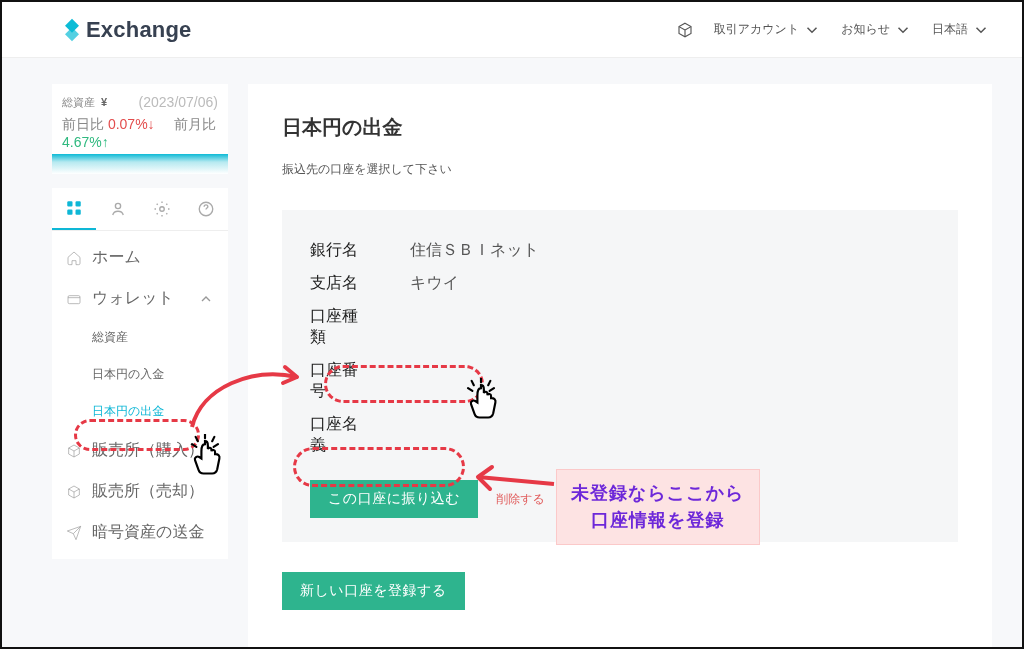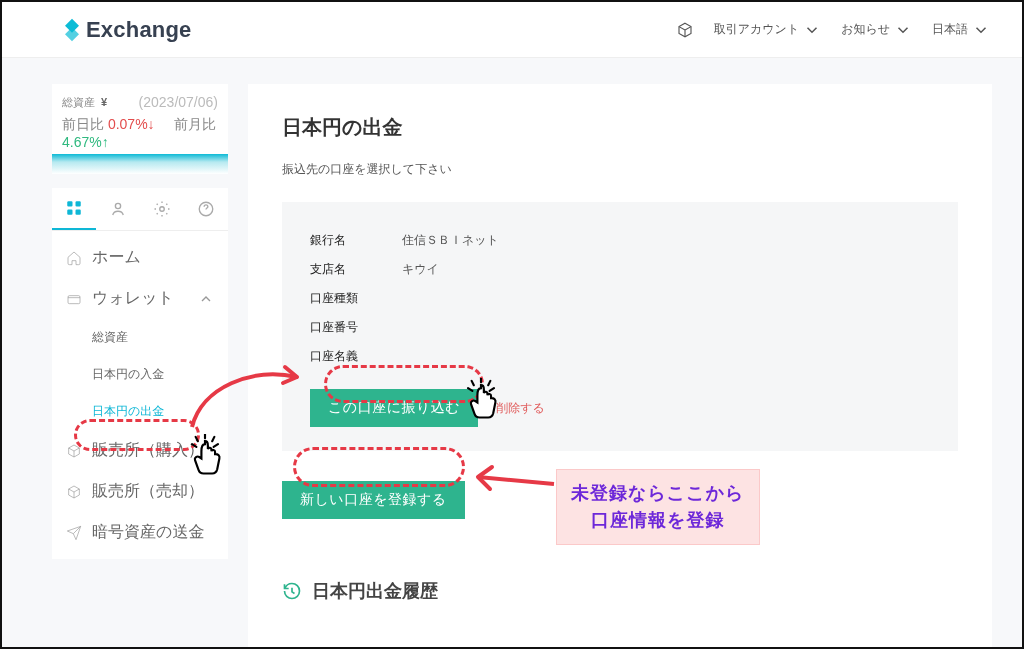--- a/index.html
+++ b/index.html
@@ -30,23 +30,23 @@
     .icon-tab svg { width:18px; height:18px; }
     .nav { padding:6px 0; }
     .nav-item { display:flex; align-items:center; gap:10px; padding:10px 14px; color:#666; font-size:16px; cursor:pointer; }
     .nav-item svg { width:16px; height:16px; stroke:#999; fill:none; }
     .nav-item.expandable { justify-content:space-between; }
     .sub-item { padding:10px 14px 10px 40px; color:#666; font-size:12px; cursor:pointer; }
     .sub-item.current { color:#0eb7d6; }
     
     .main { flex:1; margin:26px 30px 0 20px; background:#fff; padding:30px 34px; overflow:auto; position:relative; }
     .page-title { font-size:20px; font-weight:600; color:#333; margin-bottom:20px; }
-    .page-sub { font-size:12px; color:#555; margin-bottom:24px; }
+    .page-sub { font-size:12px; color:#555; margin-bottom:32px; }
     .bank-box { background:#f5f6f7; padding:24px 28px; margin-bottom:30px; }
-    .bank-row { display:flex; gap:32px; padding:6px 0; font-size:12px; color:#444; }
+    .bank-row { display:flex; gap:40px; padding:6px 0; font-size:16px; color:#444; }
     .bank-label { width:60px; color:#222; }
     .bank-val { color:#555;font-family:Liberation Mono, monospace; }
     .masked { color:#d1d5db; }
     .bank-actions { display:flex; gap:18px; align-items:center; margin-top:18px; position:relative; }
     .btn-primary { background:#2eb48e; color:#fff; border:none; font-size:14px; padding:10px 18px; cursor:pointer; letter-spacing:0.5px; }
     .link-del { color:#e05a5a; font-size:12px; cursor:pointer; }
     .btn-register-wrap { position:relative; display:inline-block; margin-bottom:60px; }
     .history { display:flex; align-items:center; gap:10px; font-size:18px; color:#444; font-weight:600; }
     .history svg { width:20px;height:20px; stroke:#2eb48e; fill:none; }
 

